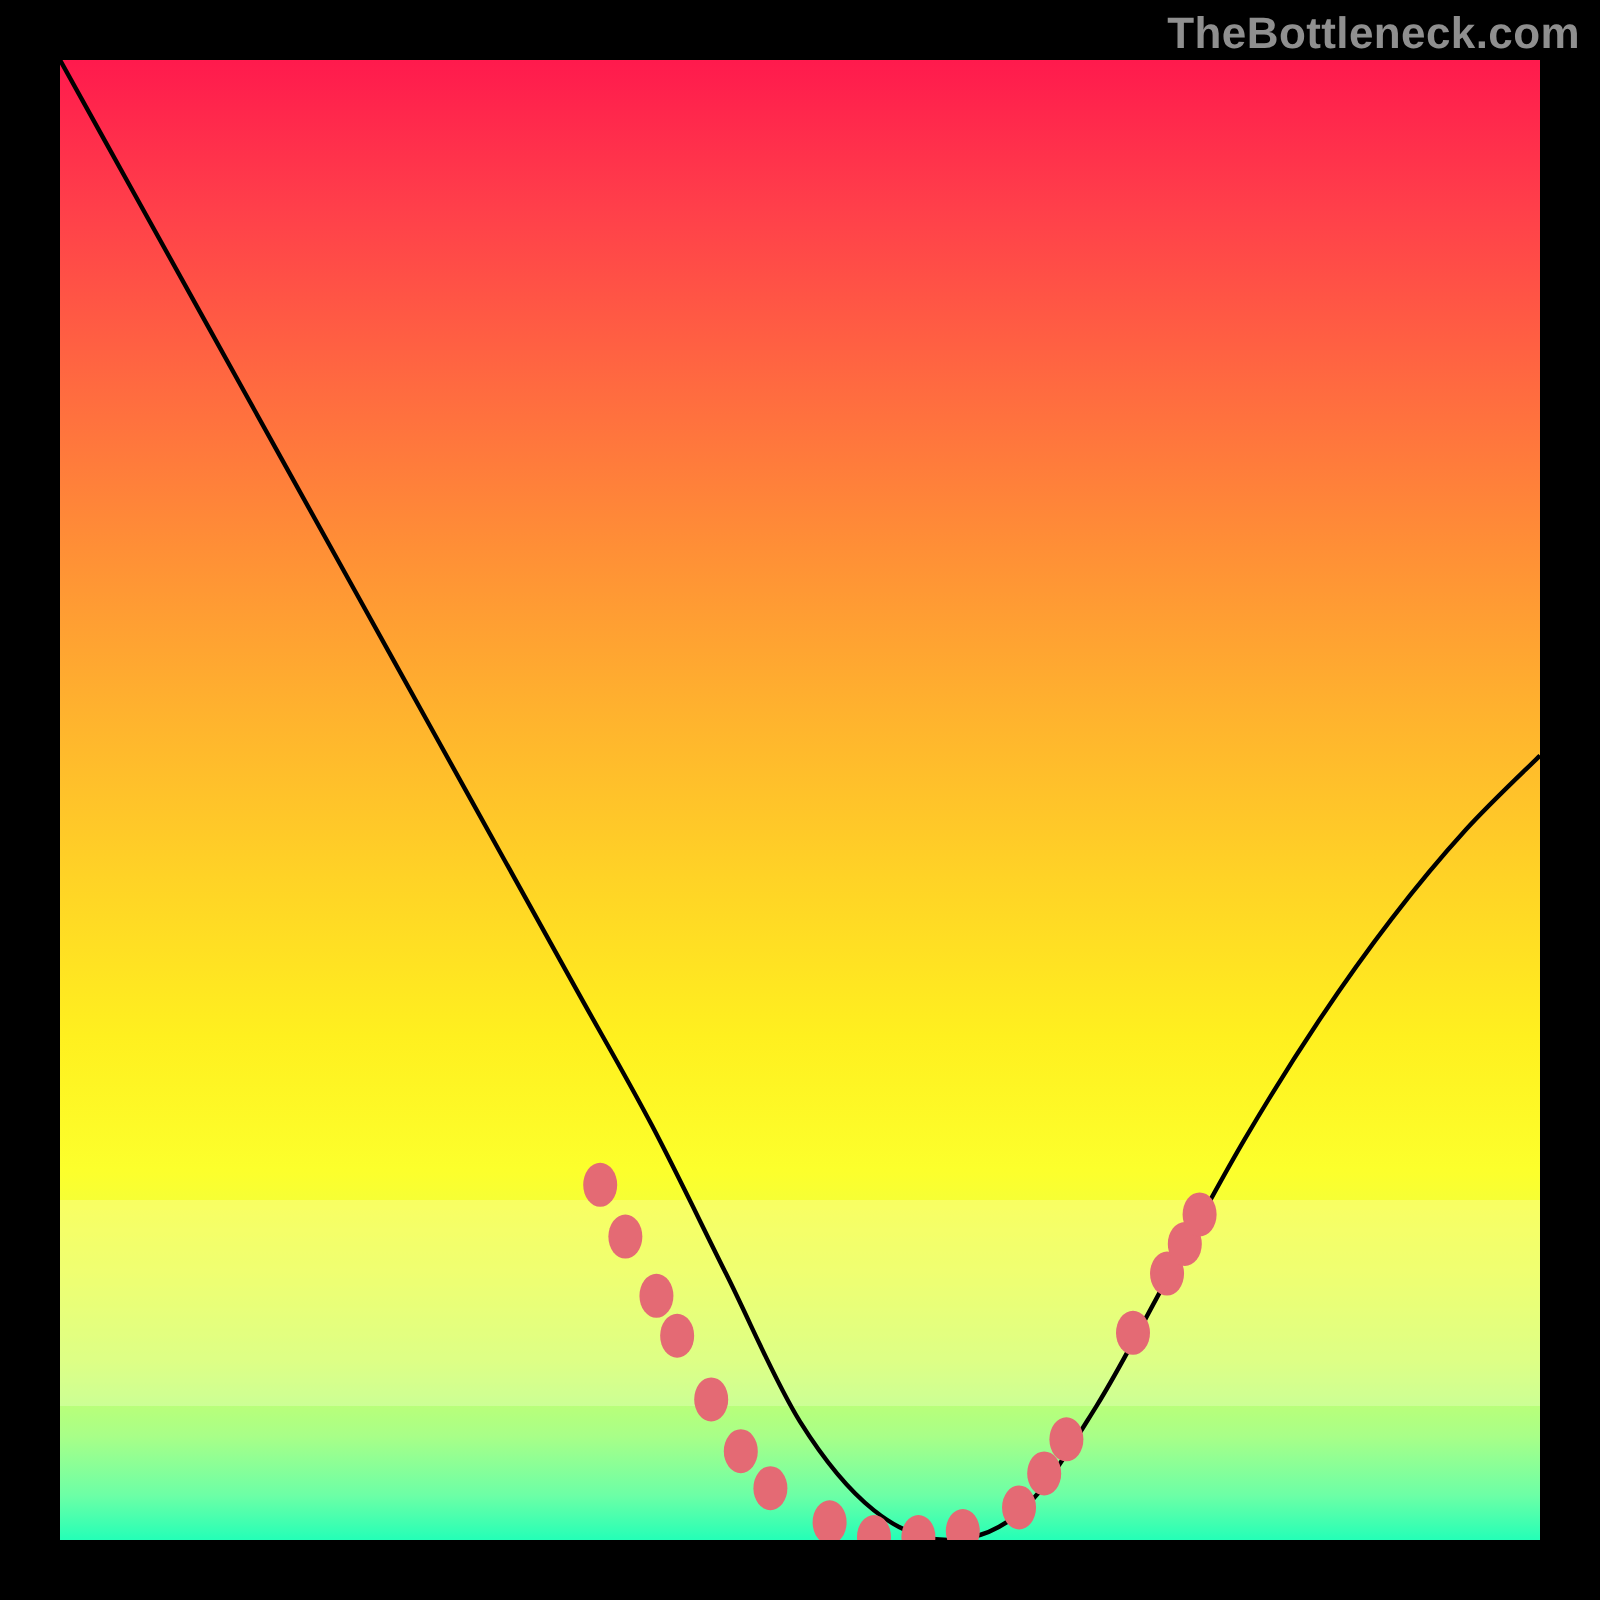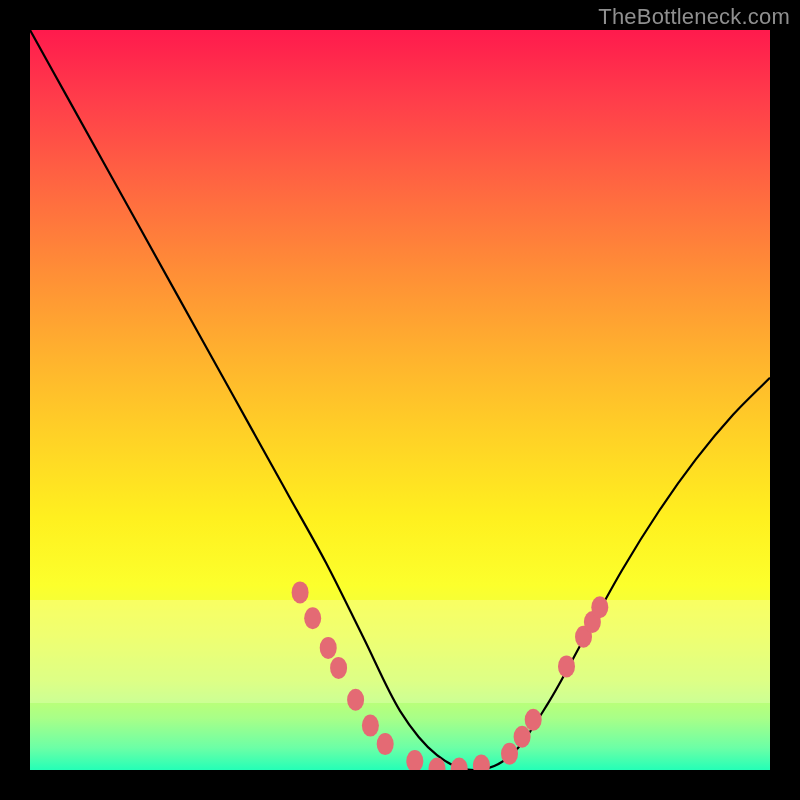--- a/index.html
+++ b/index.html
@@ -51,21 +51,21 @@
     top: 0;
     width: 740px;
     height: 740px;
   }
   .watermark {
     position: absolute;
     top: 4px;
     right: 10px;
     font-size: 22px;
     color: #8f8f8f;
-    font-weight: 400;
+    font-weight: 700;
     letter-spacing: 0.2px;
   }
 </style>
 </head>
 <body>
 
 <div class="frame">
   <div class="watermark">TheBottleneck.com</div>
   <div class="plot">
     <div class="band" style="top: 569.8px; height: 103.6px;"></div>

